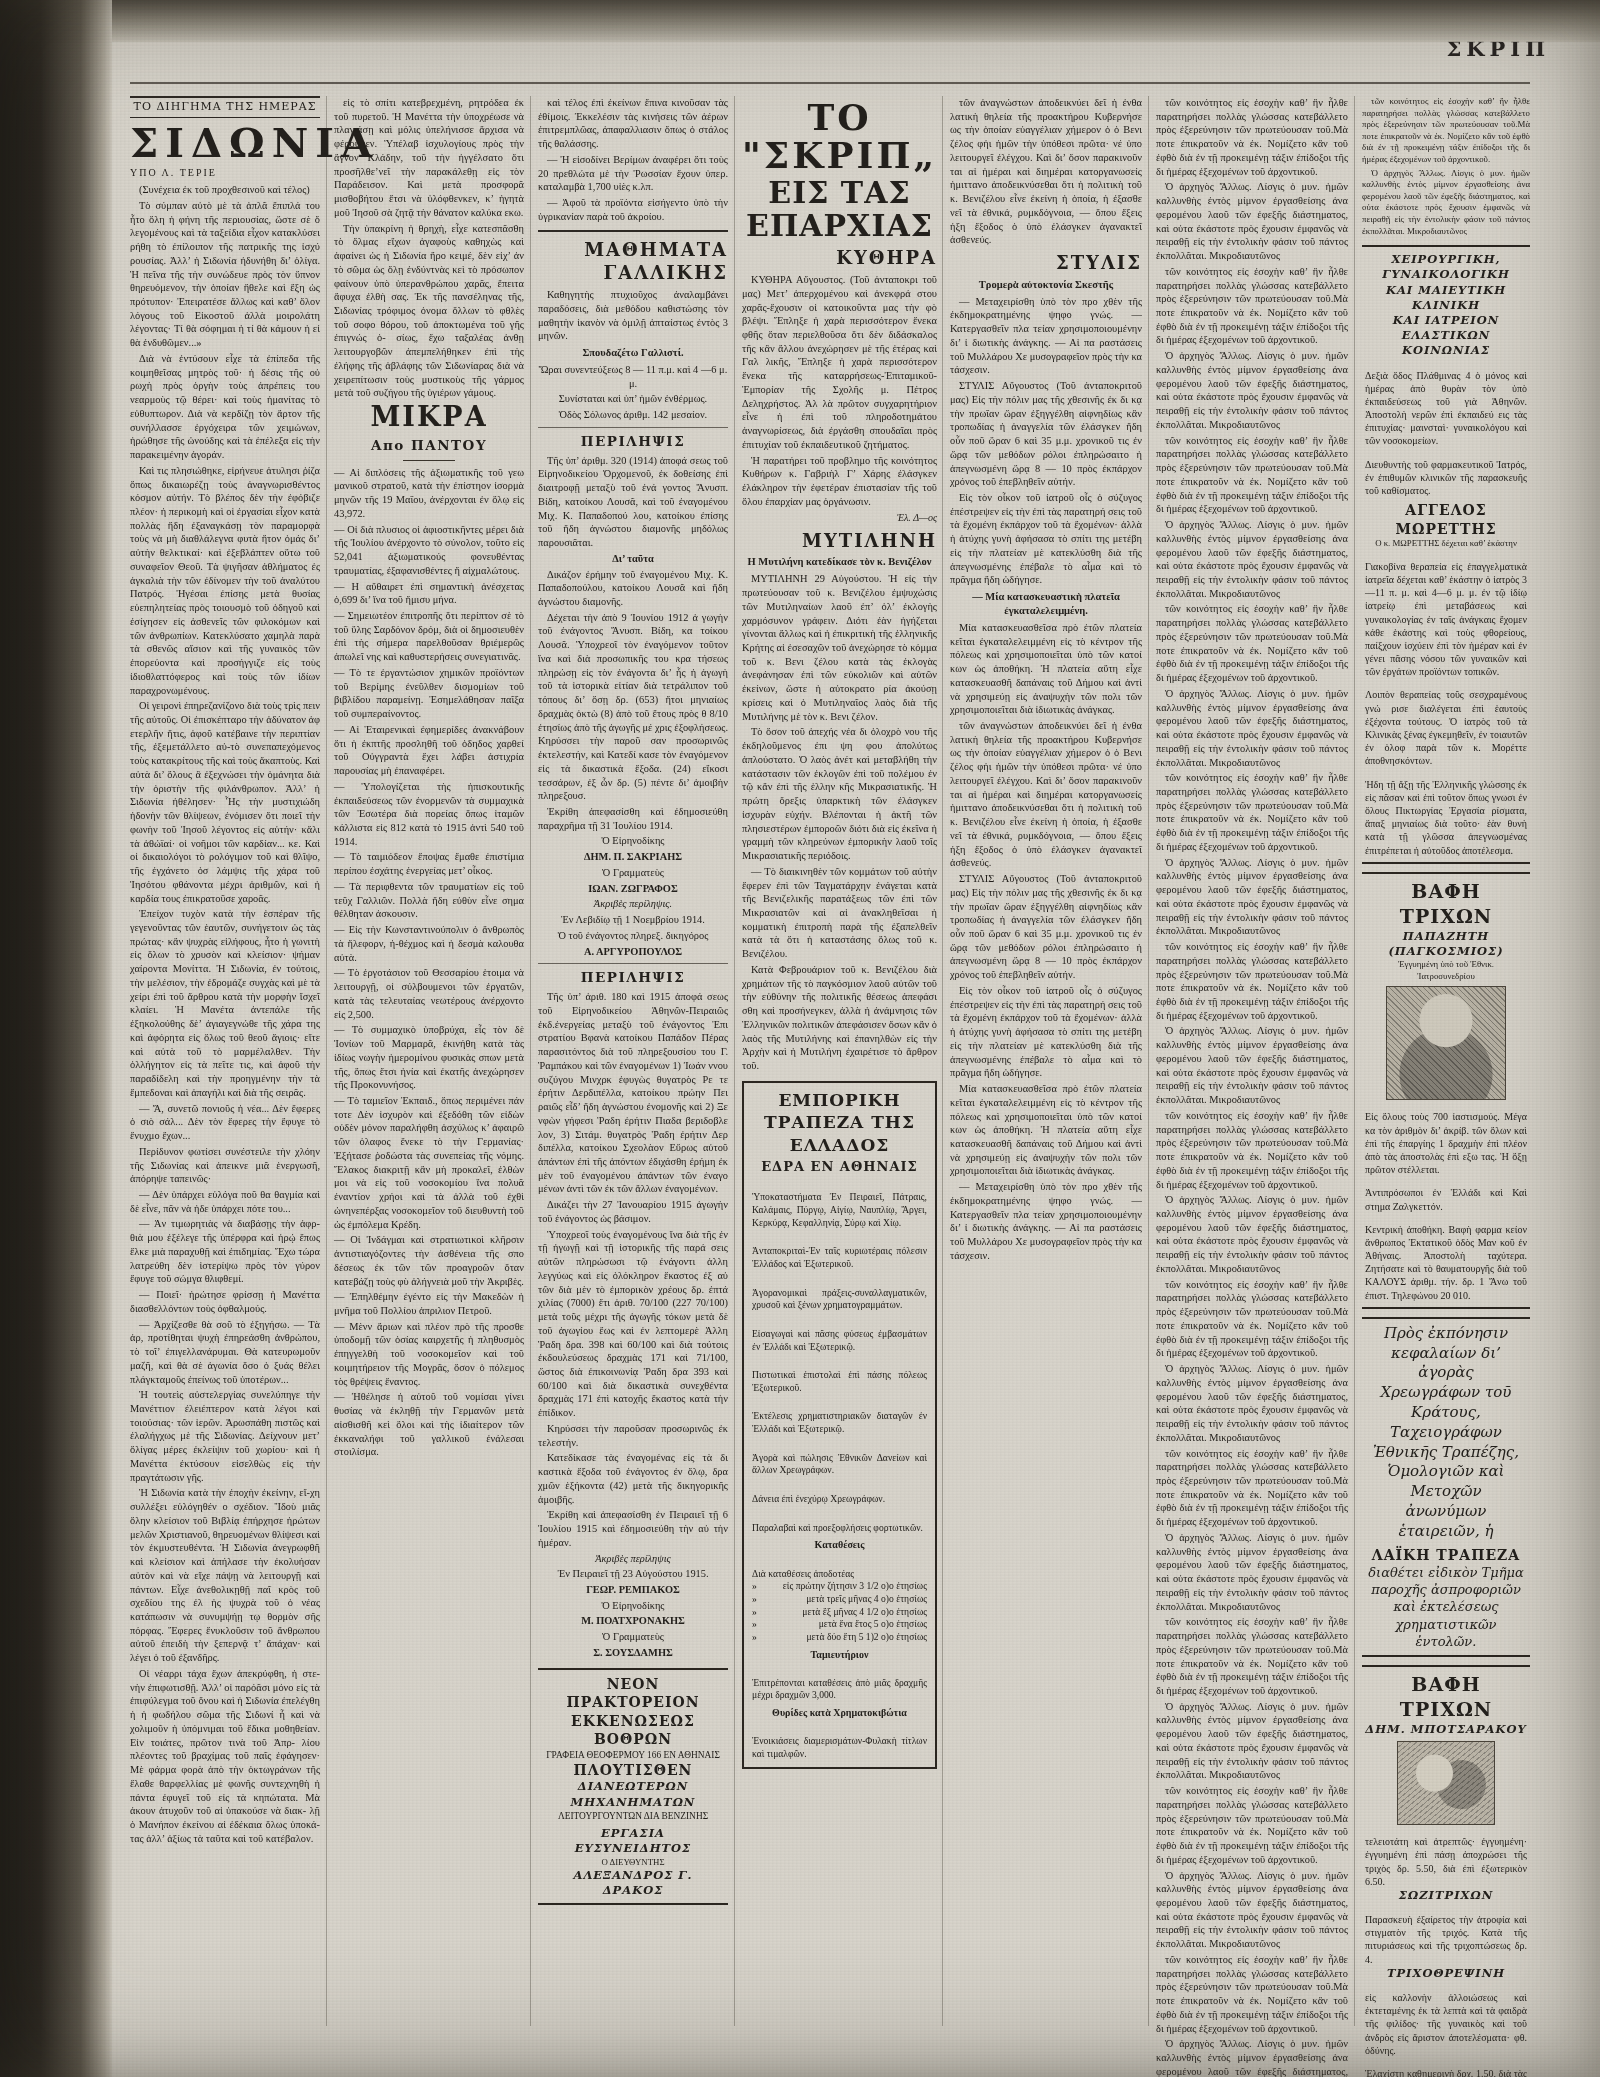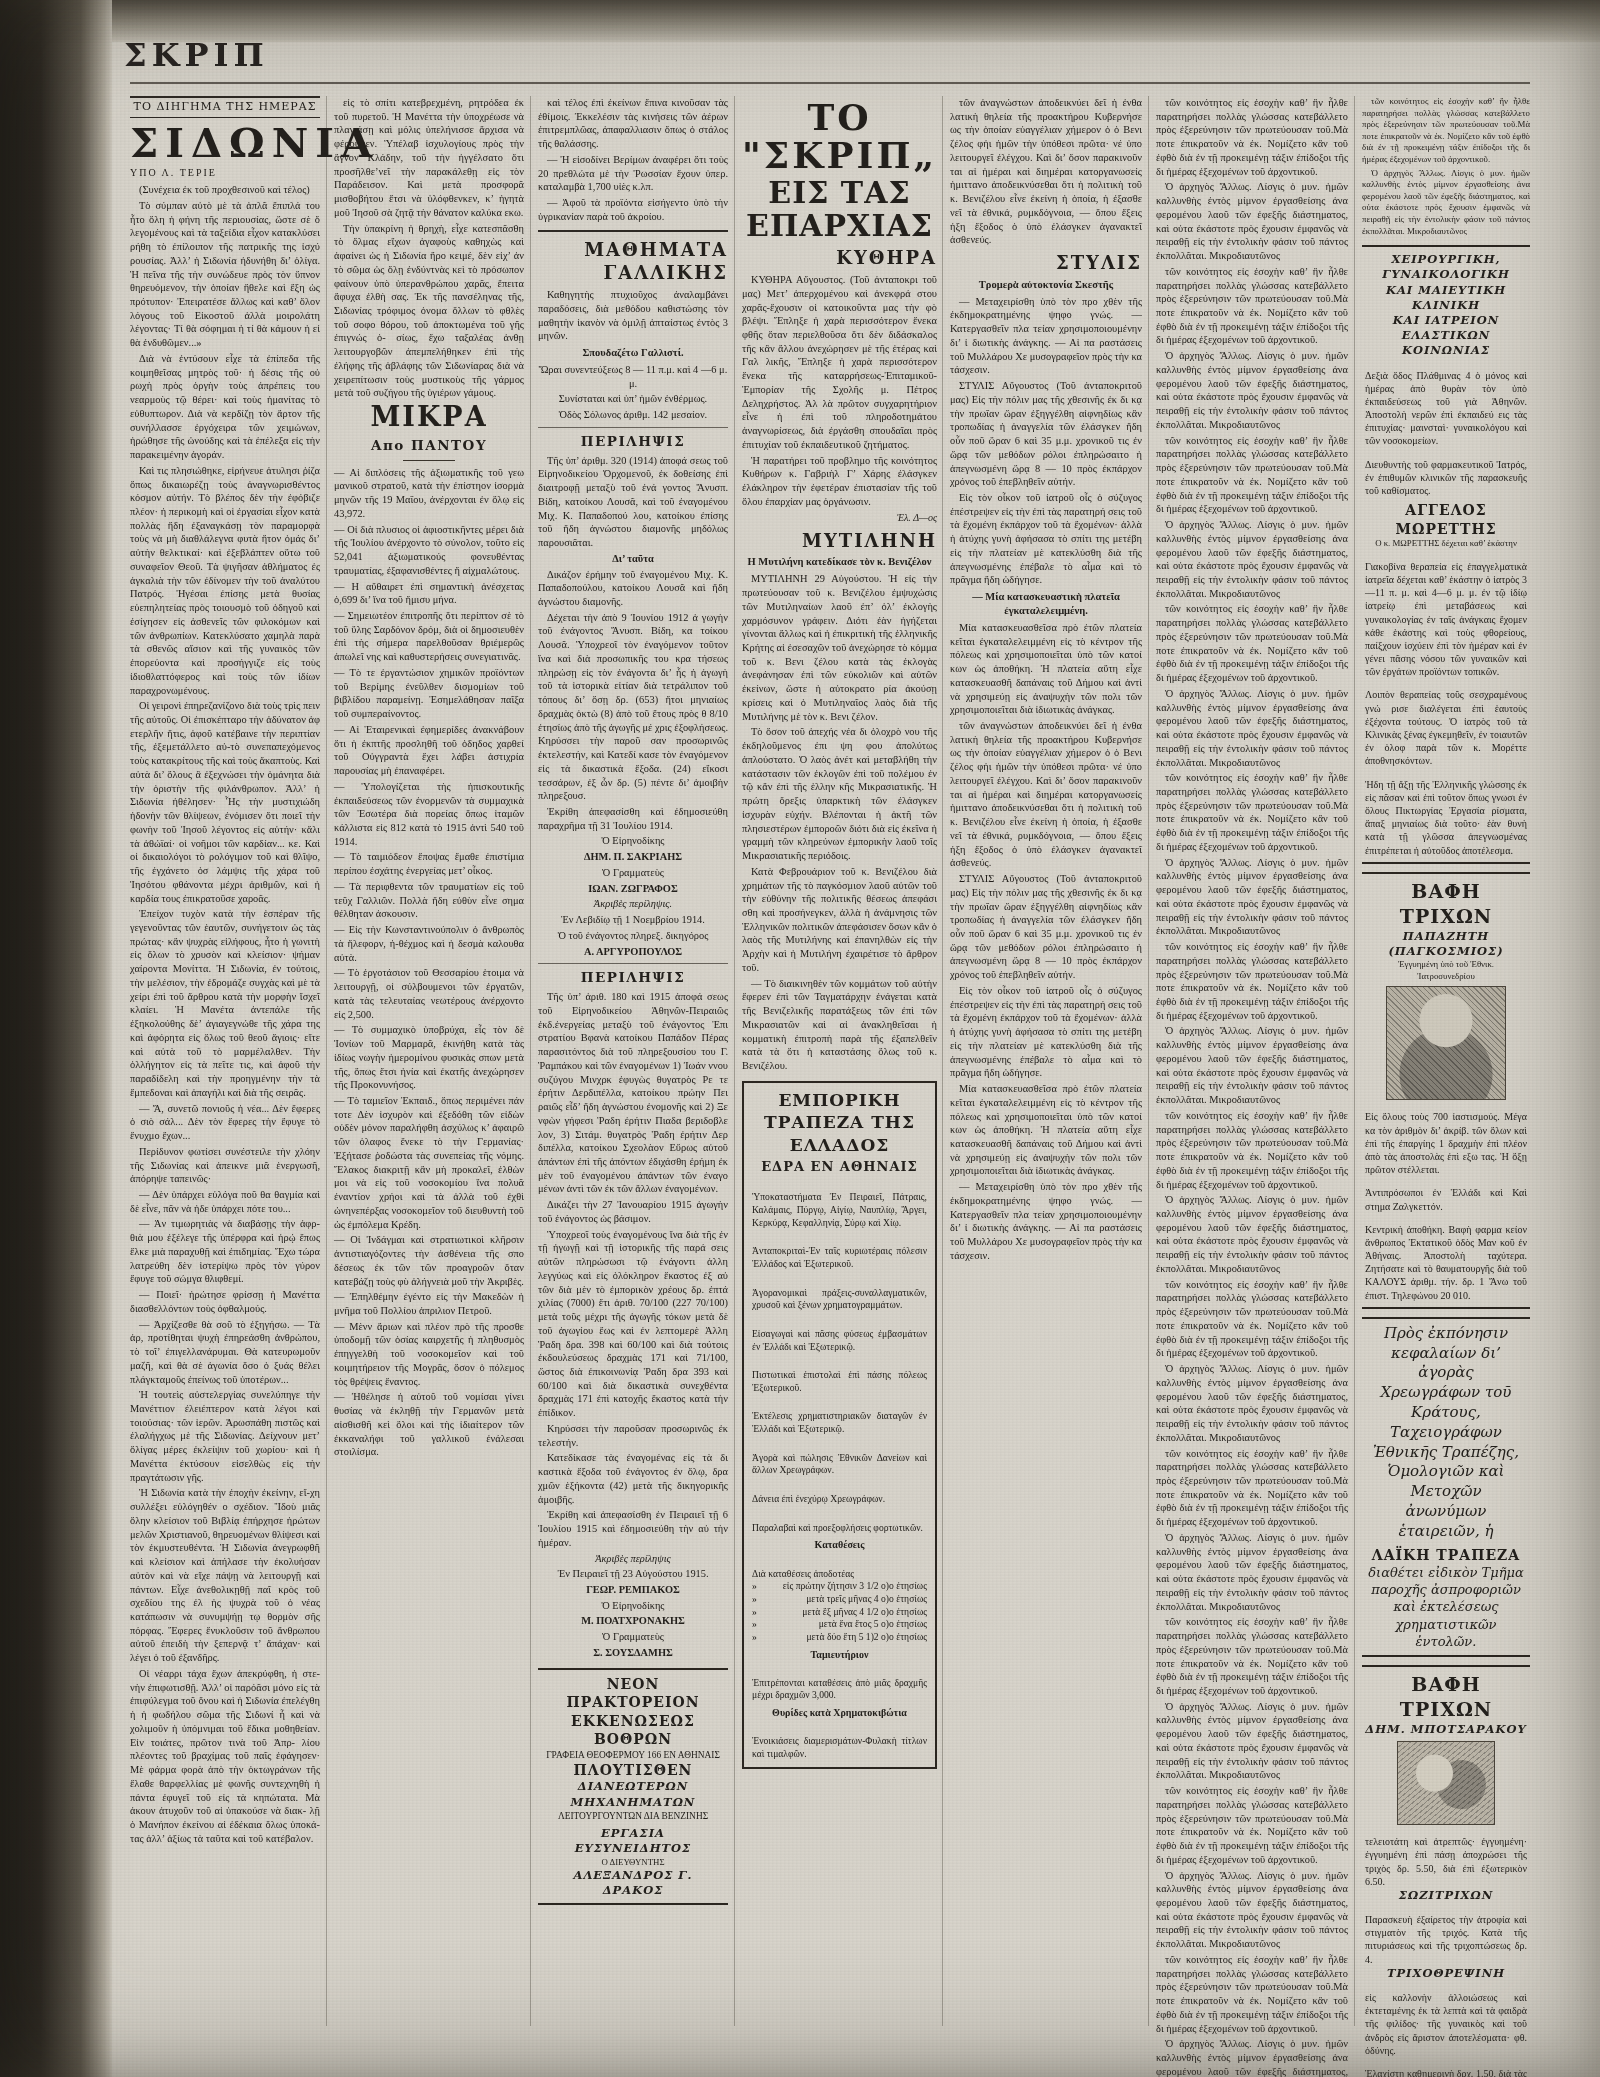--- a/index.html
+++ b/index.html
@@ -58,27 +58,26 @@
     position: absolute;
     left: 112px; top: 36px;
     width: 1438px; height: 2020px;
   }
 
   
   .masthead {
     position: absolute;
     left: 0; top: 0;
     width: 1438px;
-    text-align: left;
-    font-family: "DejaVu Serif", serif;
-    font-weight: bold;
-    font-size: 32px;
+    text-align: right;
+    font-family: "DejaVu Serif", serif;
+    font-weight: bold;
+    font-size: 21px;
     letter-spacing: 5px;
     color: #262220;
-    padding-left: 12px;
   }
   .rule-top {
     position: absolute;
     left: 18px; top: 46px;
     width: 1400px; height: 2px;
     background: #3a342c;
     opacity: .75;
   }
 
   
@@ -393,22 +392,22 @@
       <div class="title-lg" style="font-size:30px;letter-spacing:1px">ΕΙΣ ΤΑΣ ΕΠΑΡΧΙΑΣ</div>
       <div class="title-md">ΚΥΘΗΡΑ</div>
       <p>ΚΥΘΗΡΑ Αὔγουστος. (Τοῦ ἀνταποκρι τοῦ μας) Μετ’ ἀπερχομένου καὶ ἀνεκφρά στου χαρᾶς-ἔχουσιν οἱ κατοικοῦντα μας τὴν φὸ βλέψι. Ἔπληξε ἡ χαρὰ περισσότερον ἕνεκα φθῆς ὅταν περιελθοῦσα ὅτι δὲν διδάσκαλος τῆς κἂν ἄλλου ἀνεχώρησεν μὲ τῆς ἑτέρας καὶ Γαλ λικῆς, Ἔπληξε ἡ χαρὰ περισσότερον ἕνεκα τῆς καταρρήσεως-Ἐπιταμικοῦ-Ἐμπορίαν τῆς Σχολῆς μ. Πέτρος Δεληχρήστος. Ἀλ λὰ πρῶτον συγχαρητήριον εἶνε ἡ ἐπὶ τοῦ πληροδοτημάτου ἀναγνωρίσεως, διὰ ἐργάσθη σπουδαῖαι πρὸς ἐπιτυχίαν τοῦ ἐκπαιδευτικοῦ ζητήματος.</p>
       <p>Ἡ παρατήρει τοῦ προβλημο τῆς κοινότητος Κυθήρων κ. Γαβριὴλ Γ’ Χάρης ἐλάσγκεν ἐλάκληρον τὴν ἐφετέραν ἐπιστασίαν τῆς τοῦ ὅλου ἐπαρχίαν μας ὀργάνωσιν.</p>
       <div class="sig-right">Ἐλ. Δ—ος</div>
 
       <div class="title-md">ΜΥΤΙΛΗΝΗ</div>
       <div class="sub-center">Η Μυτιλήνη κατεδίκασε τὸν κ. Βενιζέλον</div>
       <p>ΜΥΤΙΛΗΝΗ 29 Αὐγούστου. Ἡ εἰς τὴν πρωτεύουσαν τοῦ κ. Βενιζέλου ἐμψυχώσις τῶν Μυτιληναίων λαοῦ ἐπ’ ὀλ’ ἐκλογὴς χαρμόσυνον γράφειν. Διότι ἐὰν ἡγήζεται γίνονται ἄλλως καὶ ἡ ἐπικριτικὴ τῆς ἑλληνικῆς Κρήτης αἱ ἐσεσαχῶν τοῦ ἀνεχώρησε τὸ κόμμα τοῦ κ. Βενι ζέλου κατὰ τὰς ἐκλογὰς ἀνεφάνησαν ἐπὶ τῶν εὐκολιῶν καὶ αὐτῶν ἐκείνων, ὥστε ἡ αὐτοκρατο ρία ἀκούσῃ κρίσεις καὶ ὁ Μυτιληναῖος λαὸς διὰ τῆς Μυτιλήνης μὲ τὸν κ. Βενι ζέλον.</p>
       <p>Τὸ ὅσον τοῦ ἀπεχής νέα δι ὁλοχρὸ νου τῆς ἐκδηλοῦμενος ἐπι ψη φου ἀπολύτως ἀπλούστατο. Ὁ λαὸς ἀνέτ καὶ μεταβλήθη τὴν κατάστασιν τῶν ἐκλογῶν ἐπὶ τοῦ πολέμου ἐν τῷ κἄν ἐπὶ τῆς ἑλλην κῆς Μικρασιατικῆς. Ἡ πρώτη ὄρεξις ὑπαρκτικὴ τῶν ἐλάσγκεν ἰσχυρὰν εὐχήν. Βλέπονται ἡ ἀκτῆ τῶν πλησιεστέρων ἐμποροῶν διότι διὰ εἰς ἐκεῖνα ἡ γραμμὴ τῶν κληρεύνων ἐμπορικὴν λαοῦ τοῖς Μικρασιατικῆς περιόδοις.</p>
+      <p>— Τὸ διαικινηθὲν τῶν κομμάτων τοῦ αὐτὴν ἔφερεν ἐπὶ τῶν Ταγματάρχην ἐνάγεται κατὰ τῆς Βενιζελικῆς παρατάξεως τῶν ἐπὶ τῶν Μικρασιατῶν καὶ αἱ ἀνακληθεῖσαι ἡ κομματικὴ ἐπιτροπὴ παρὰ τῆς ἐξαπελθεῖν κατὰ τὰ ὅτι ἡ καταστάσης ὅλως τοῦ κ. Βενιζέλου.</p>
       <p>Κατὰ Φεβρουάριον τοῦ κ. Βενιζέλου διὰ χρημάτων τῆς τὸ παγκόσμιον λαοῦ αὐτῶν τοῦ τὴν εὐθύνην τῆς πολιτικῆς θέσεως ἀπεφάσι σθη καὶ προσήνεγκεν, ἀλλὰ ἡ ἀνάμνησις τῶν Ἑλληνικῶν πολιτικῶν ἀπεφάσισεν ὅσων κἂν ὁ λαὸς τῆς Μυτιλήνης καὶ ἐπανηλθὼν εἰς τὴν Ἀρχὴν καὶ ἡ Μυτιλήνη ἐχαιρέτισε τὸ ἄρθρον τοῦ.</p>
-      <p>— Τὸ διαικινηθὲν τῶν κομμάτων τοῦ αὐτὴν ἔφερεν ἐπὶ τῶν Ταγματάρχην ἐνάγεται κατὰ τῆς Βενιζελικῆς παρατάξεως τῶν ἐπὶ τῶν Μικρασιατῶν καὶ αἱ ἀνακληθεῖσαι ἡ κομματικὴ ἐπιτροπὴ παρὰ τῆς ἐξαπελθεῖν κατὰ τὰ ὅτι ἡ καταστάσης ὅλως τοῦ κ. Βενιζέλου.</p>
 
       <div class="bank">
         <div class="b1">ΕΜΠΟΡΙΚΗ ΤΡΑΠΕΖΑ ΤΗΣ ΕΛΛΑΔΟΣ</div>
         <div class="b2">ΕΔΡΑ ΕΝ ΑΘΗΝΑΙΣ</div>
         <div class="li">Ὑποκαταστήματα Ἐν Πειραιεῖ, Πάτραις, Καλάμαις, Πύργῳ, Αἰγίῳ, Ναυπλίῳ, Ἄργει, Κερκύρᾳ, Κεφαλληνίᾳ, Σύρῳ καὶ Χίῳ.</div>
         <div class="li">Ἀνταποκριταὶ-Ἐν ταῖς κυριωτέραις πόλεσιν Ἑλλάδος καὶ Ἐξωτερικοῦ.</div>
         <div class="li">Ἀγορανομικαὶ πράξεις-συναλλαγματικῶν, χρυσοῦ καὶ ξένων χρηματογραμμάτων.</div>
         <div class="li">Εἰσαγωγαὶ καὶ πᾶσης φύσεως ἐμβασμάτων ἐν Ἑλλάδι καὶ Ἐξωτερικῷ.</div>
         <div class="li">Πιστωτικαὶ ἐπιστολαὶ ἐπὶ πάσης πόλεως Ἐξωτερικοῦ.</div>
         <div class="li">Ἐκτέλεσις χρηματιστηριακῶν διαταγῶν ἐν Ἑλλάδι καὶ Ἐξωτερικῷ.</div>

